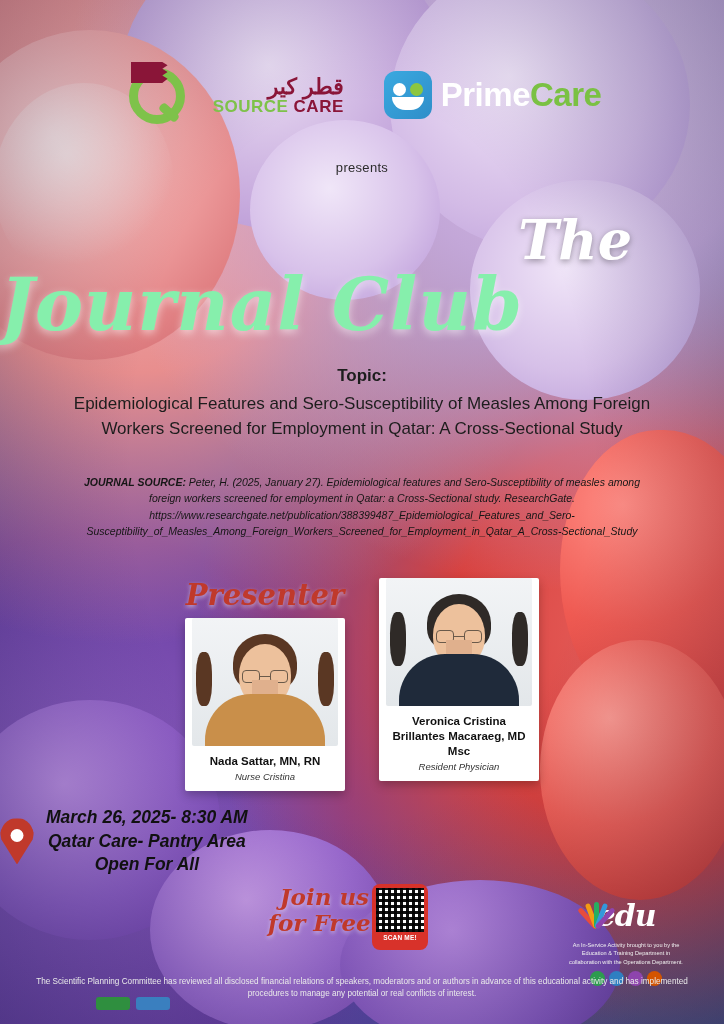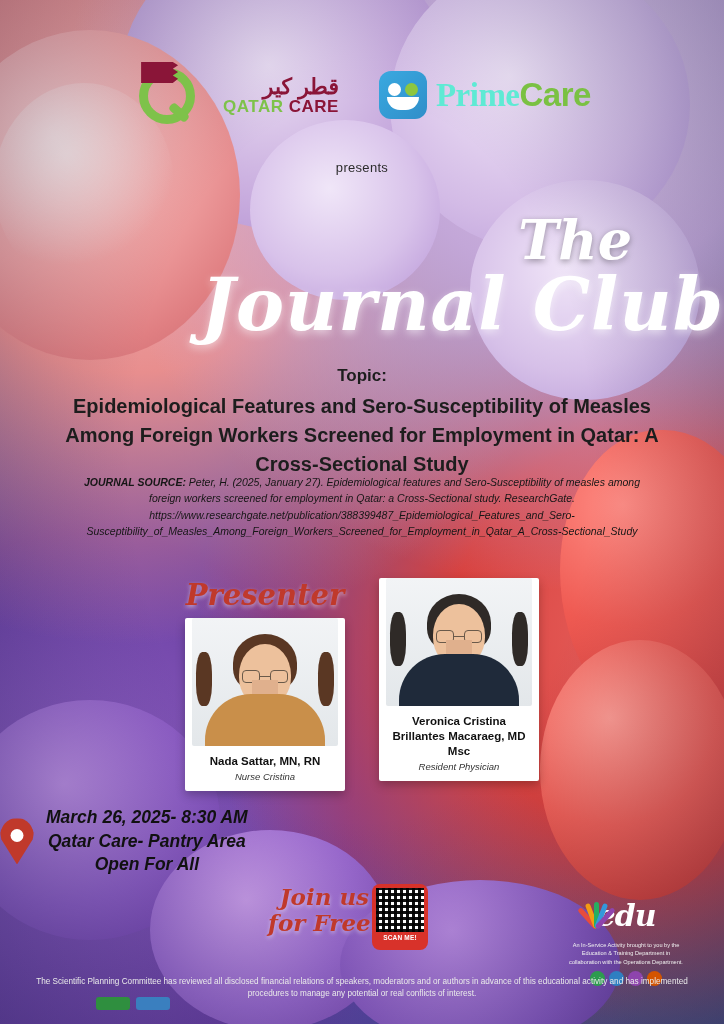--- a/index.html
+++ b/index.html
@@ -73,38 +73,38 @@
   .qc-en .b { color: #8a1538; }
 
   .primecare { display: flex; align-items: center; gap: 9px; }
   .pc-mark { position: relative; width: 48px; height: 48px; border-radius: 12px;
              background: linear-gradient(135deg, #3aa9e0, #2f8ec9); }
   .pc-mark::before { content:""; position:absolute; left:9px; top:12px; width:13px; height:13px;
              border-radius:50%; background:#fff; box-shadow: 17px 0 0 0 #8dc63f; }
   .pc-mark::after { content:""; position:absolute; left:8px; top:26px; width:32px; height:13px;
              border-radius: 0 0 16px 16px; background:#fff; }
   .pc-text { font-size: 33px; font-weight: bold; letter-spacing: -0.5px; }
-  .pc-text .p1 { color: #5eead4; font-family: Liberation Serif, serif; }
+  .pc-text .p1 { color: #ffffff; }
   .pc-text .p2 { color: #7ac143; }
 
   .presents { position: absolute; top: 160px; width: 100%; text-align: center;
               font-size: 13px; color: #2c2c2c; letter-spacing: .3px; }
 
   .the-word { position: absolute; top: 208px; right: 92px; font-family: "DejaVu Serif", serif;
               font-style: italic; font-size: 54px; color: #ffffff; font-weight: bold;
               text-shadow: 0 2px 6px rgba(0,0,0,.35); }
 
-  .journal-club { position: absolute; top: 262px; left: 0; right: 0; text-align: right;
+  .journal-club { position: absolute; top: 262px; left: 0; right: 0; text-align: left;
               font-family: "DejaVu Serif", serif; font-style: italic; font-weight: bold;
-              font-size: 72px; color: #ffffff; letter-spacing: 1px;
+              font-size: 72px; color: #86efac; letter-spacing: 1px;
               text-shadow: 0 3px 8px rgba(255,255,255,.55); }
 
   .topic-block { position: absolute; top: 366px; left: 60px; right: 60px; text-align: center; color: #1d1d1d; }
   .topic-label { font-size: 17px; font-weight: bold; margin-bottom: 6px; }
-  .topic-text { font-size: 20px; font-weight: bold; line-height: 1.45; }
+  .topic-text { font-size: 17px; font-weight: normal; line-height: 1.45; }
 
   .source { position: absolute; top: 474px; left: 84px; right: 84px; text-align: center;
             font-size: 10.5px; font-style: italic; color: #161616; line-height: 1.55; }
   .source b { font-style: italic; }
 
   .people { position: absolute; top: 578px; left: 0; right: 0; display: flex;
             justify-content: center; gap: 34px; }
   .person { width: 160px; text-align: center; }
   .role { font-family: "DejaVu Serif", serif; font-style: italic; font-weight: bold;
           font-size: 29px; color: #c0392b; text-shadow: 0 2px 4px rgba(255,255,255,.5); margin-bottom: 6px; }
@@ -200,21 +200,21 @@
 
   <div class="logos">
     <div class="qatar-care">
       <div class="qc-mark">
         <div class="qc-q"></div>
         <div class="qc-flag"></div>
       </div>
       <div class="qc-text">
         <div class="qc-ar">قطر كير</div>
         <div class="qc-en">
-          <span class="a">QATAR </span><span class="b">CARE</span>
+          <span class="a">SOURCE </span><span class="b">CARE</span>
         </div>
       </div>
     </div>
 
     <div class="primecare">
       <div class="pc-mark"></div>
       <div class="pc-text">
         <span class="p1">Prime</span><span class="p2">Care</span>
       </div>
     </div>

